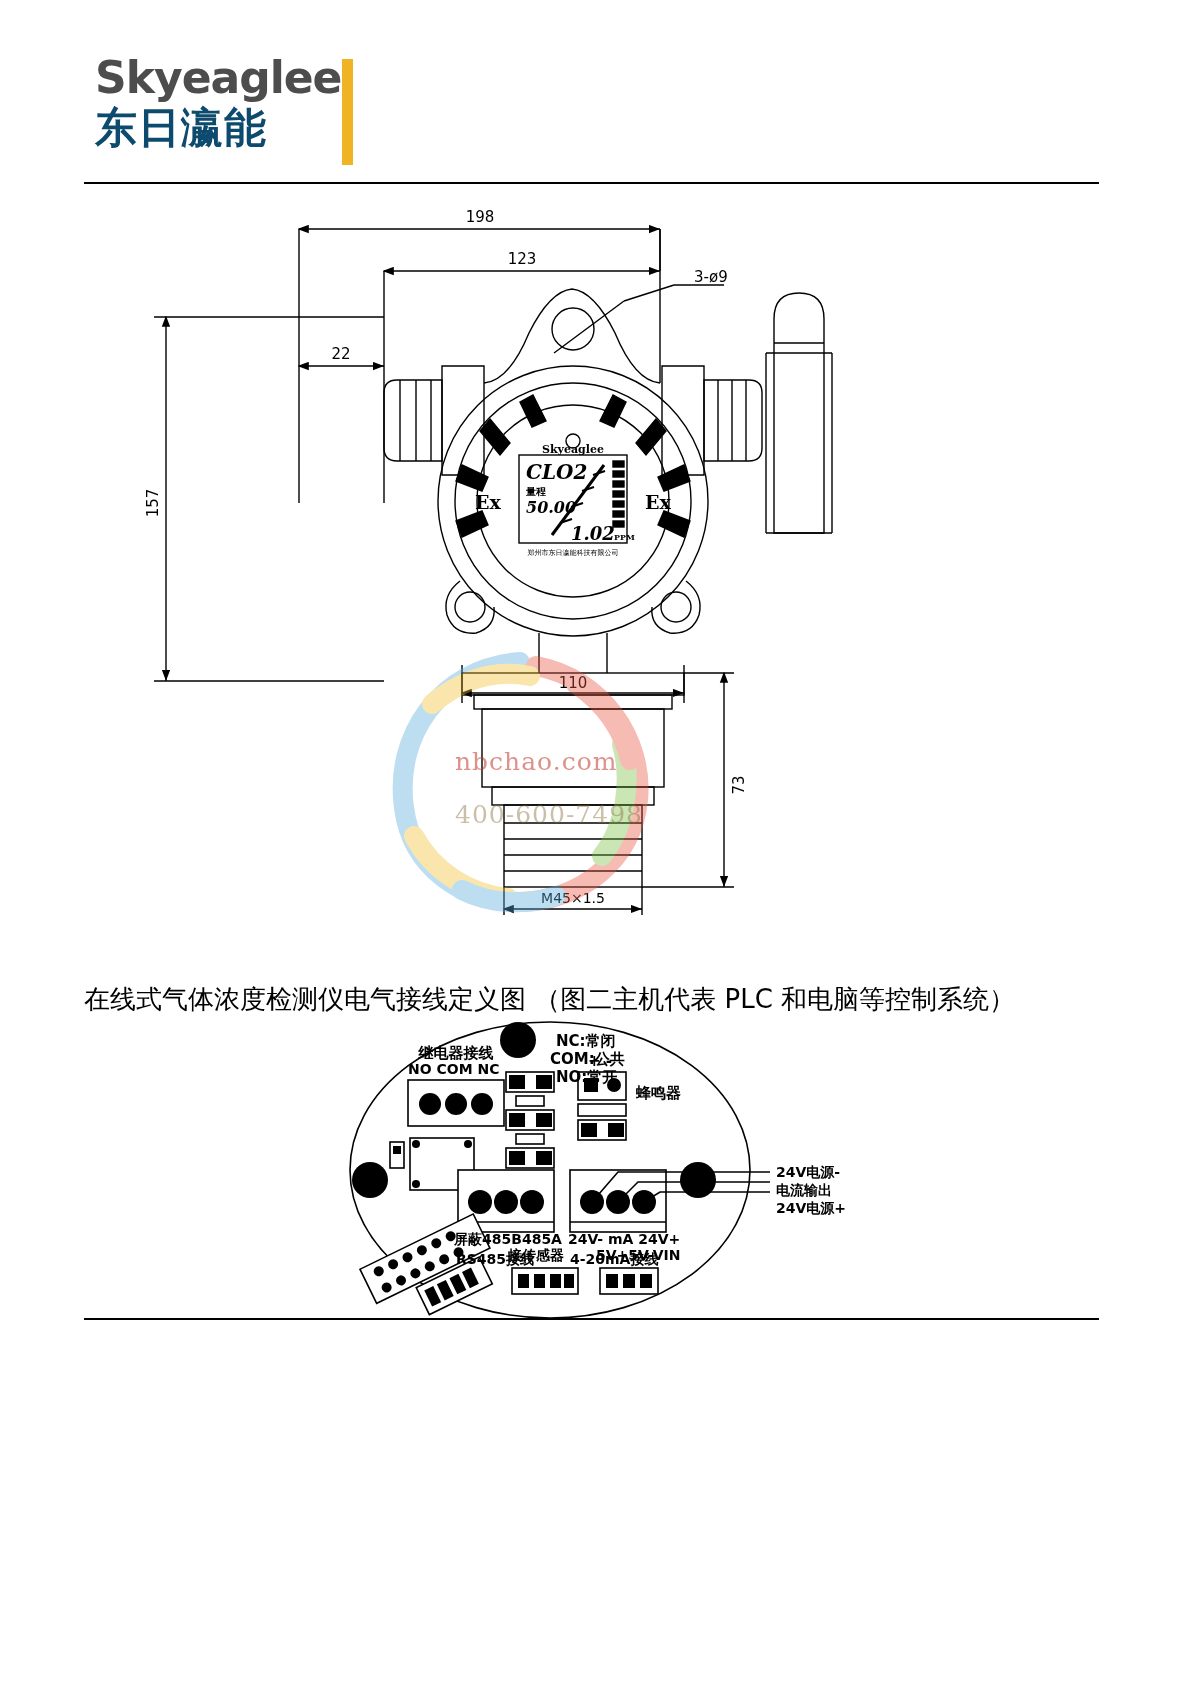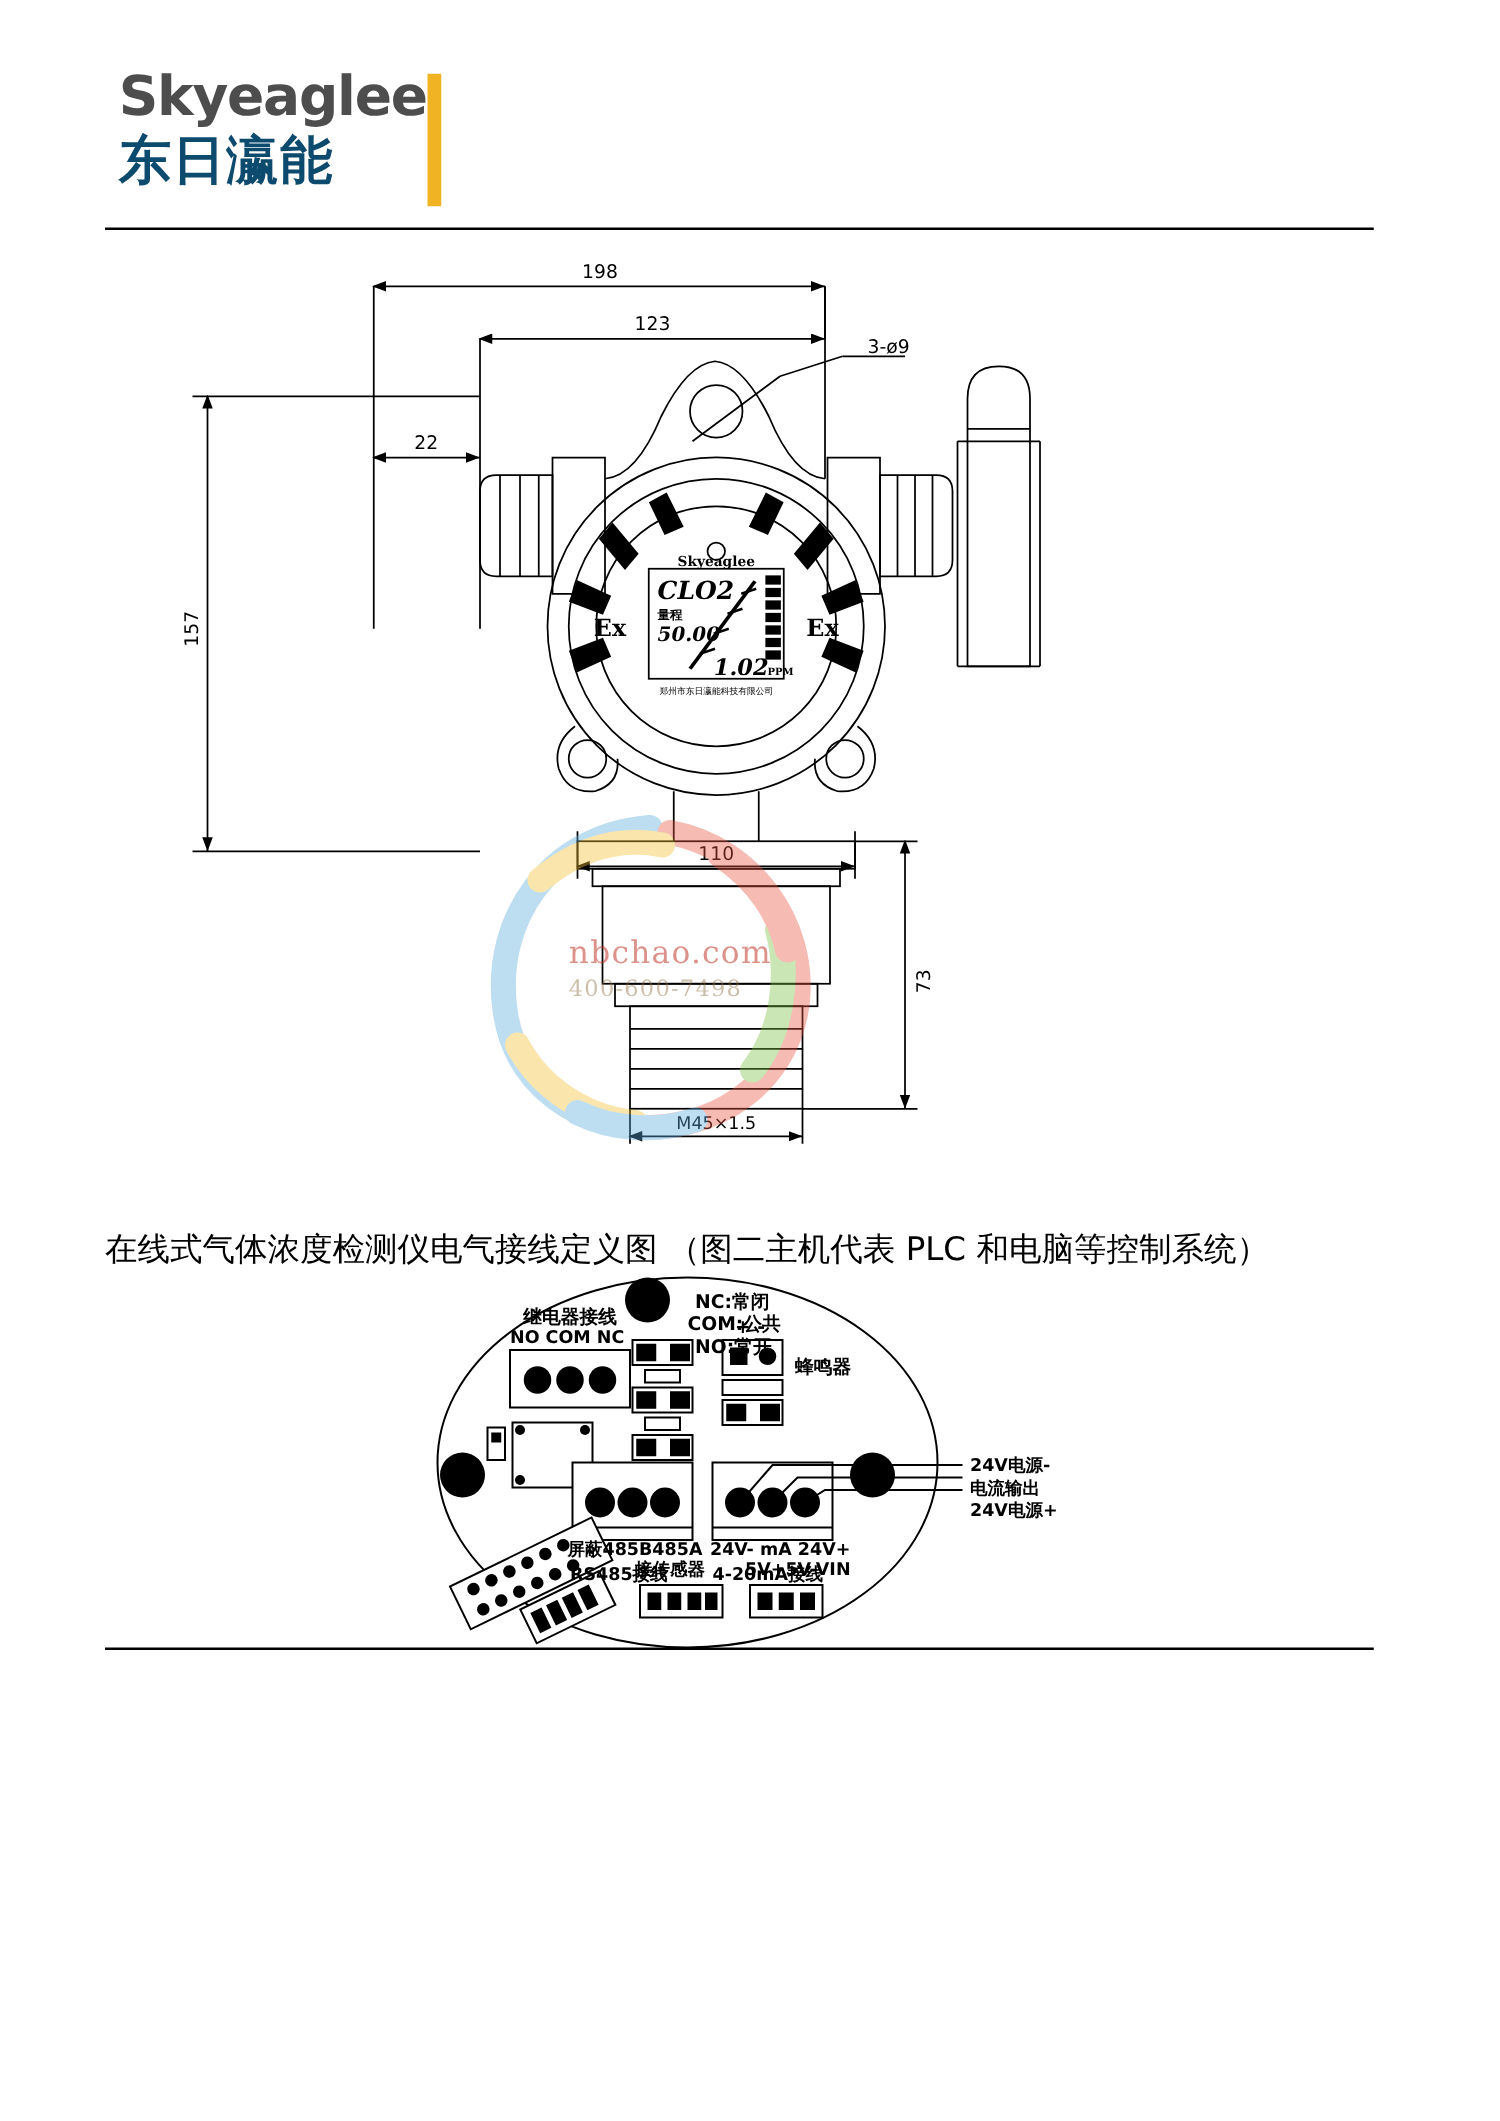--- a/index.html
+++ b/index.html
@@ -55,21 +55,21 @@
     position:absolute;left:370px;top:640px;width:300px;height:280px;
     opacity:.72;pointer-events:none;
   }
   .wm-text{
     position:absolute;left:455px;top:745px;
     font-family:"DejaVu Serif", serif;
     color:#c0392b;opacity:.55;pointer-events:none;
   }
   .wm-cn{font-size:46px;font-weight:bold;letter-spacing:6px;line-height:46px;}
   .wm-url{font-size:25px;letter-spacing:1px;line-height:30px;margin-top:2px;}
-  .wm-tel{font-size:18px;letter-spacing:1px;line-height:30px;color:#8b6d3f;opacity:.8;}
+  .wm-tel{font-size:25px;letter-spacing:1px;line-height:30px;color:#8b6d3f;opacity:.8;margin-top:23px;}
 </style>
 </head>
 <body>
 
 <div class="page">
 
   <div class="logo-block">
     <div class="logo-en">Skyeaglee</div>
     <div class="logo-cn">东日瀛能</div>
     <div class="logo-bar"></div>

